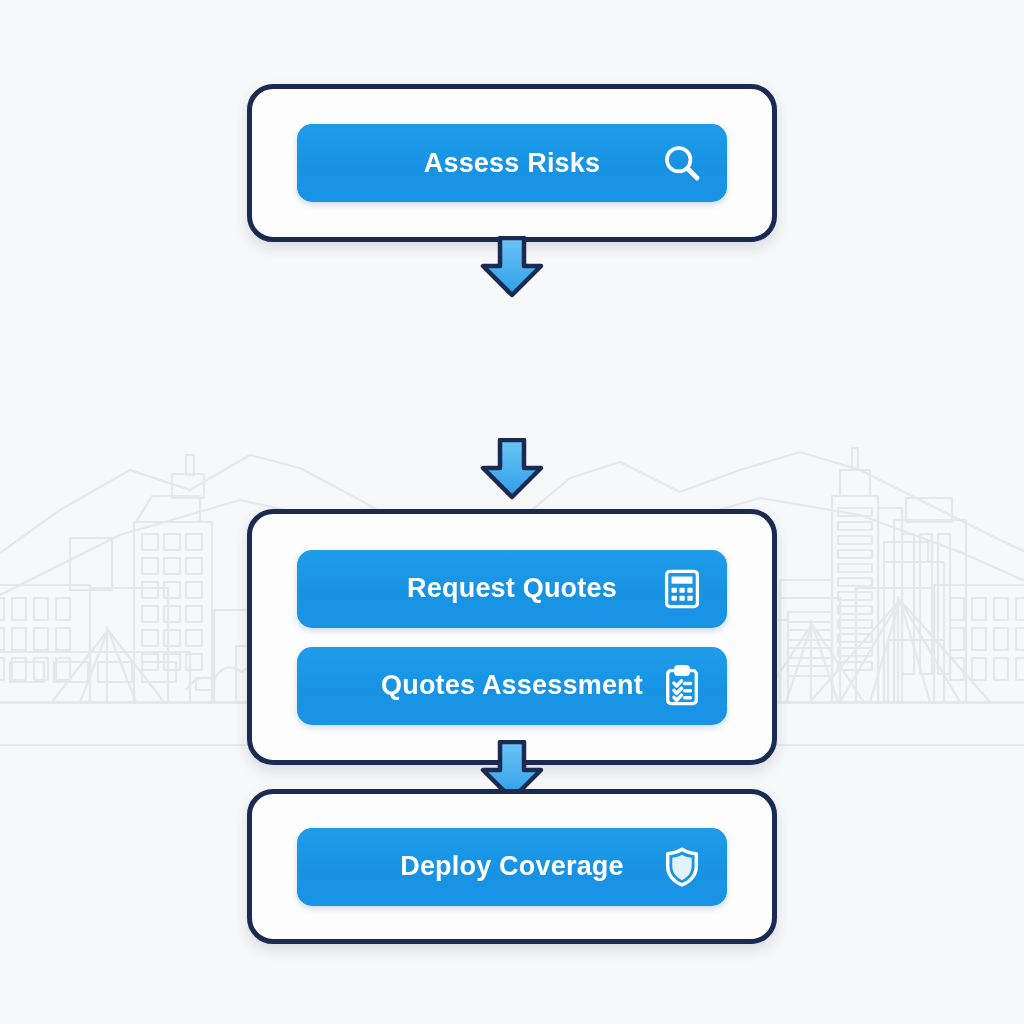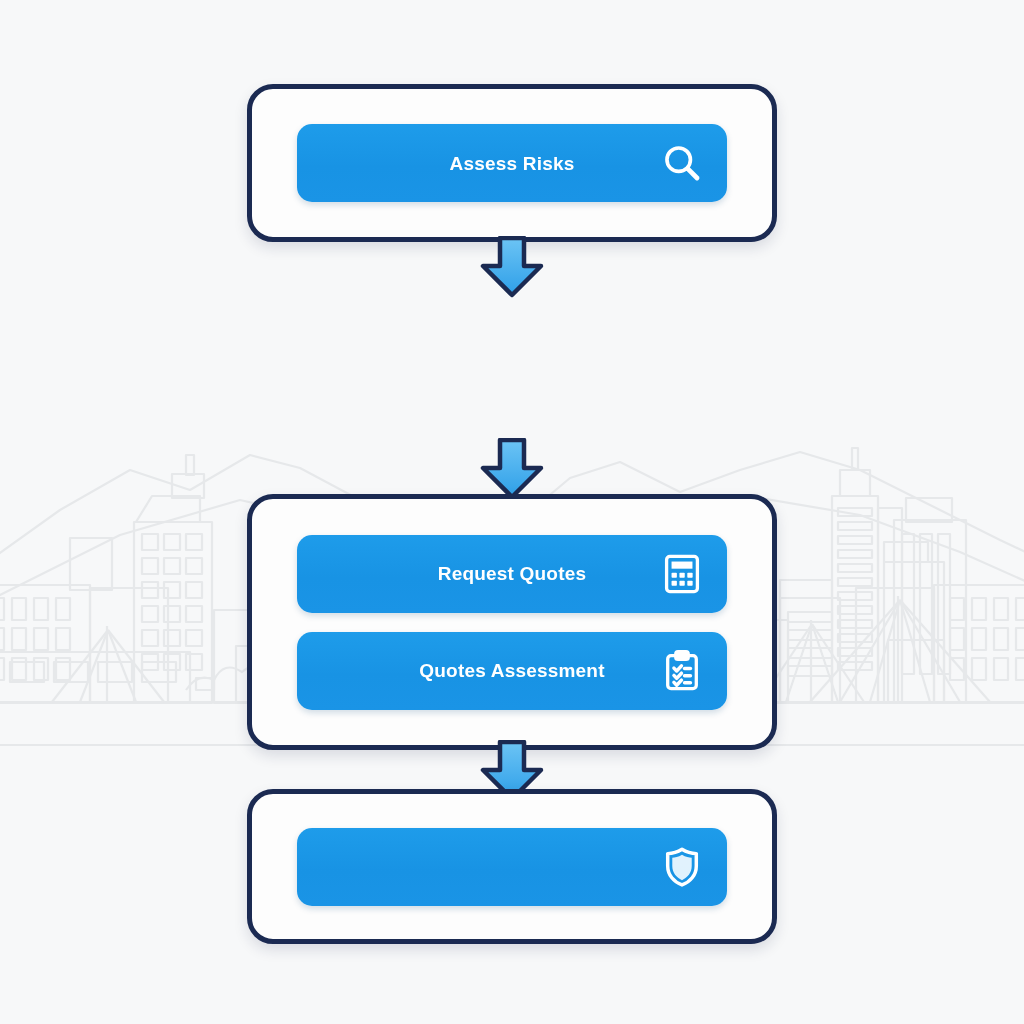--- a/index.html
+++ b/index.html
@@ -44,42 +44,42 @@
     box-shadow: 0 6px 14px rgba(20,34,70,0.13);
     display: flex;
     flex-direction: column;
     justify-content: center;
     align-items: center;
     gap: 19px;
   }
 
   #card-assess   { top: 84px;  height: 158px; }
   #card-select   { top: 287px; height: 155px; }
-  #card-quotes   { top: 494px; height: 256px; }
+  #card-quotes   { top: 509px; height: 256px; }
   #card-deploy   { top: 789px; height: 155px; }
 
   .action-btn {
     position: relative;
     width: 430px;
     height: 78px;
     border: none;
     border-radius: 15px;
     background: linear-gradient(180deg, #1e9cea 0%, #1893e4 55%, #1a94e6 100%);
     box-shadow: 0 3px 6px rgba(12,70,120,0.18);
     display: flex;
     align-items: center;
     justify-content: center;
     cursor: pointer;
     padding: 0;
     font-family: "Liberation Sans", sans-serif;
   }
 
   .action-btn .btn-label {
     color: #ffffff;
-    font-size: 19px;
+    font-size: 27px;
     font-weight: bold;
     letter-spacing: 0.2px;
     line-height: 1;
     user-select: none;
   }
 
   .action-btn .btn-icon {
     position: absolute;
     right: 22px;
     top: 50%;
@@ -342,20 +342,21 @@
       </span>
     </button>
   </div>
 
   <svg class="connector-arrow" id="arrow-3" viewBox="0 0 68 62" xmlns="http://www.w3.org/2000/svg">
     <path d="M22 2 L46 2 L46 30 L63 30 L34 59 L5 30 L22 30 Z" fill="url(#arrGrad)" stroke="#1b2a52" stroke-width="4.5" stroke-linejoin="round"></path>
   </svg>
 
   <div class="node-card" id="card-deploy">
     <button class="action-btn">
+      <span class="btn-label">Deploy Coverage</span>
       <span class="btn-icon">
         <svg width="44" height="44" viewBox="0 0 24 24" fill="none" stroke="#ffffff" stroke-width="1.9" stroke-linejoin="round">
           <path d="M12 2.3 C9.2 4 6.3 4.6 4.2 4.7 L4.2 11.4 C4.2 16.4 7.6 20.2 12 21.8
                    C16.4 20.2 19.8 16.4 19.8 11.4 L19.8 4.7 C17.7 4.6 14.8 4 12 2.3 Z"></path>
           <path d="M12 5.3 C10 6.5 8.1 6.9 6.7 7 L6.7 11.5 C6.7 15.1 9 17.9 12 19.2
                    C15 17.9 17.3 15.1 17.3 11.5 L17.3 7 C15.9 6.9 14 6.5 12 5.3 Z" fill="#f2faff" stroke="none" opacity="0.92"></path>
         </svg>
       </span>
     </button>
   </div>

